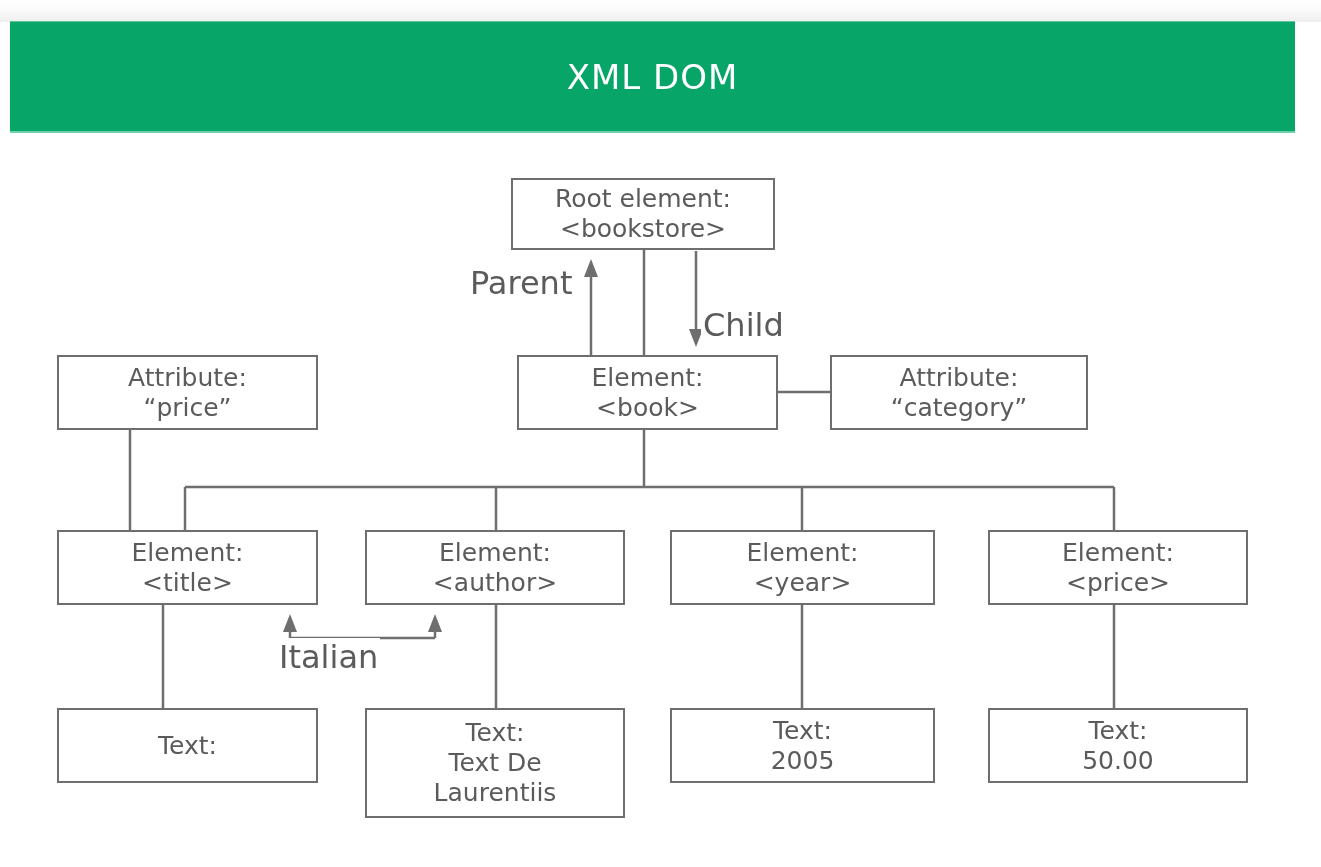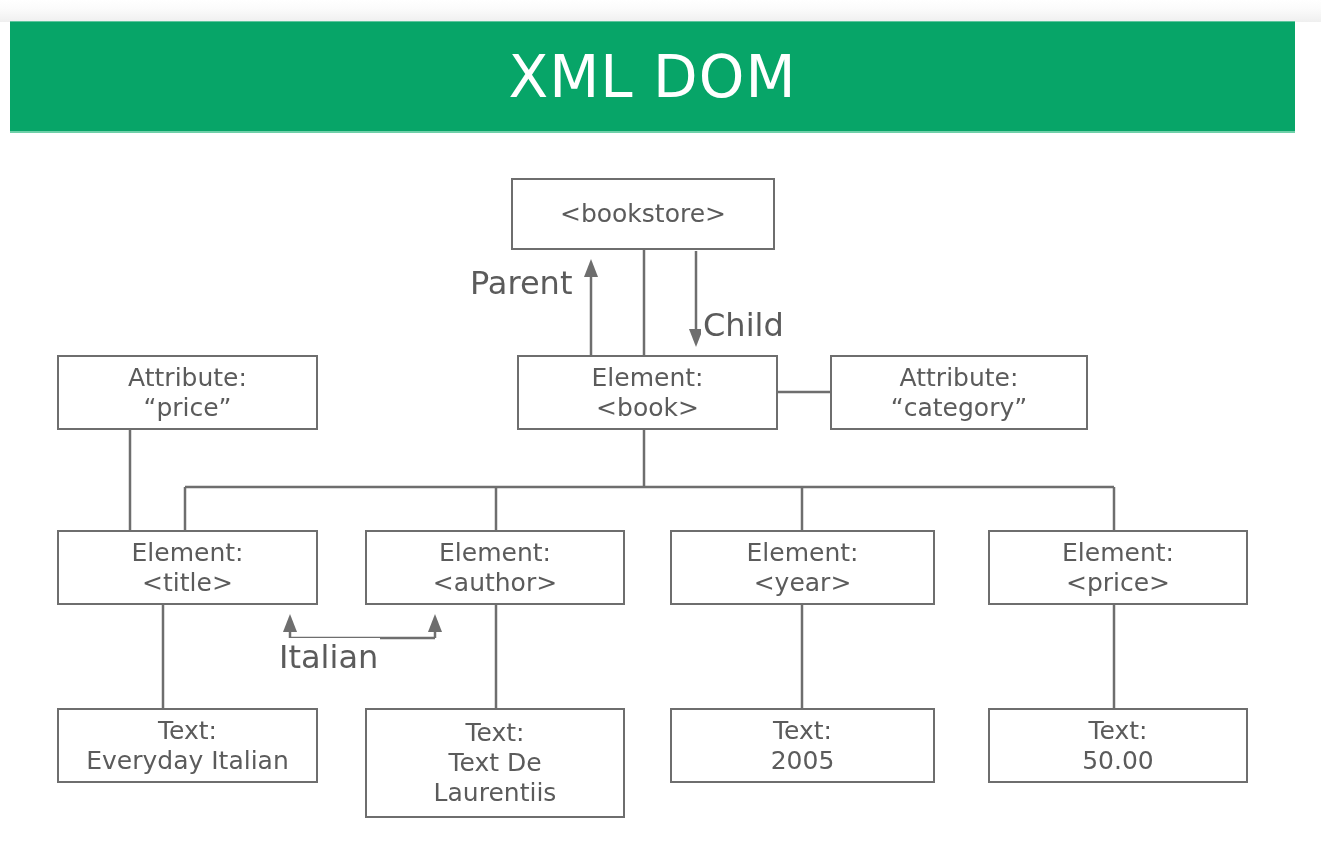--- a/index.html
+++ b/index.html
@@ -29,21 +29,21 @@
     left: 10px; top: 21px;
     width: 1285px; height: 112px;
     background: #07A568;
     display: flex;
     align-items: center;
     justify-content: center;
     box-shadow: 0 1px 0 rgba(255,255,255,0.35) inset;
   }
   #banner-title {
     color: #ffffff;
-    font-size: 58px;
+    font-size: 34px;
     font-weight: 400;
     letter-spacing: 1px;
     font-family: "DejaVu Sans", sans-serif;
     line-height: 1;
   }
   #banner-underline {
     position: absolute;
     left: 10px; top: 131px;
     width: 1285px; height: 3px;
     background: #6fd0a9;
@@ -144,20 +144,21 @@
 
       <polygon points="696,214 689,196 703,196"></polygon>
 
       <polygon points="290,481 283,499 297,499"></polygon>
 
       <polygon points="435,481 428,499 442,499"></polygon>
     </g>
   </svg>
 
   <div class="node" style="left:511px; top:45px; width:264px; height:72px;">
+    <span class="ln">Root element:</span>
     <span class="ln">&lt;bookstore&gt;</span>
   </div>
 
   <div class="edge-label" style="left:468px; top:131px;">Parent</div>
   <div class="edge-label" style="left:701px; top:173px;text-align:right;">Child</div>
 
   <div class="node" style="left:57px; top:222px; width:261px; height:75px;">
     <span class="ln">Attribute:</span>
     <span class="ln">“price”</span>
   </div>
@@ -189,21 +190,20 @@
 
   <div class="node" style="left:988px; top:397px; width:260px; height:75px;">
     <span class="ln">Element:</span>
     <span class="ln">&lt;price&gt;</span>
   </div>
 
   <div class="edge-label" style="left:277px; top:505px;">Italian</div>
 
   <div class="node" style="left:57px; top:575px; width:261px; height:75px;">
     <span class="ln">Text:</span>
-    <span class="ln">Everyday Italian</span>
   </div>
 
   <div class="node" style="left:365px; top:575px; width:260px; height:110px;">
     <span class="ln">Text:</span>
     <span class="ln">Text De</span>
     <span class="ln">Laurentiis</span>
   </div>
 
   <div class="node" style="left:670px; top:575px; width:265px; height:75px;">
     <span class="ln">Text:</span>

